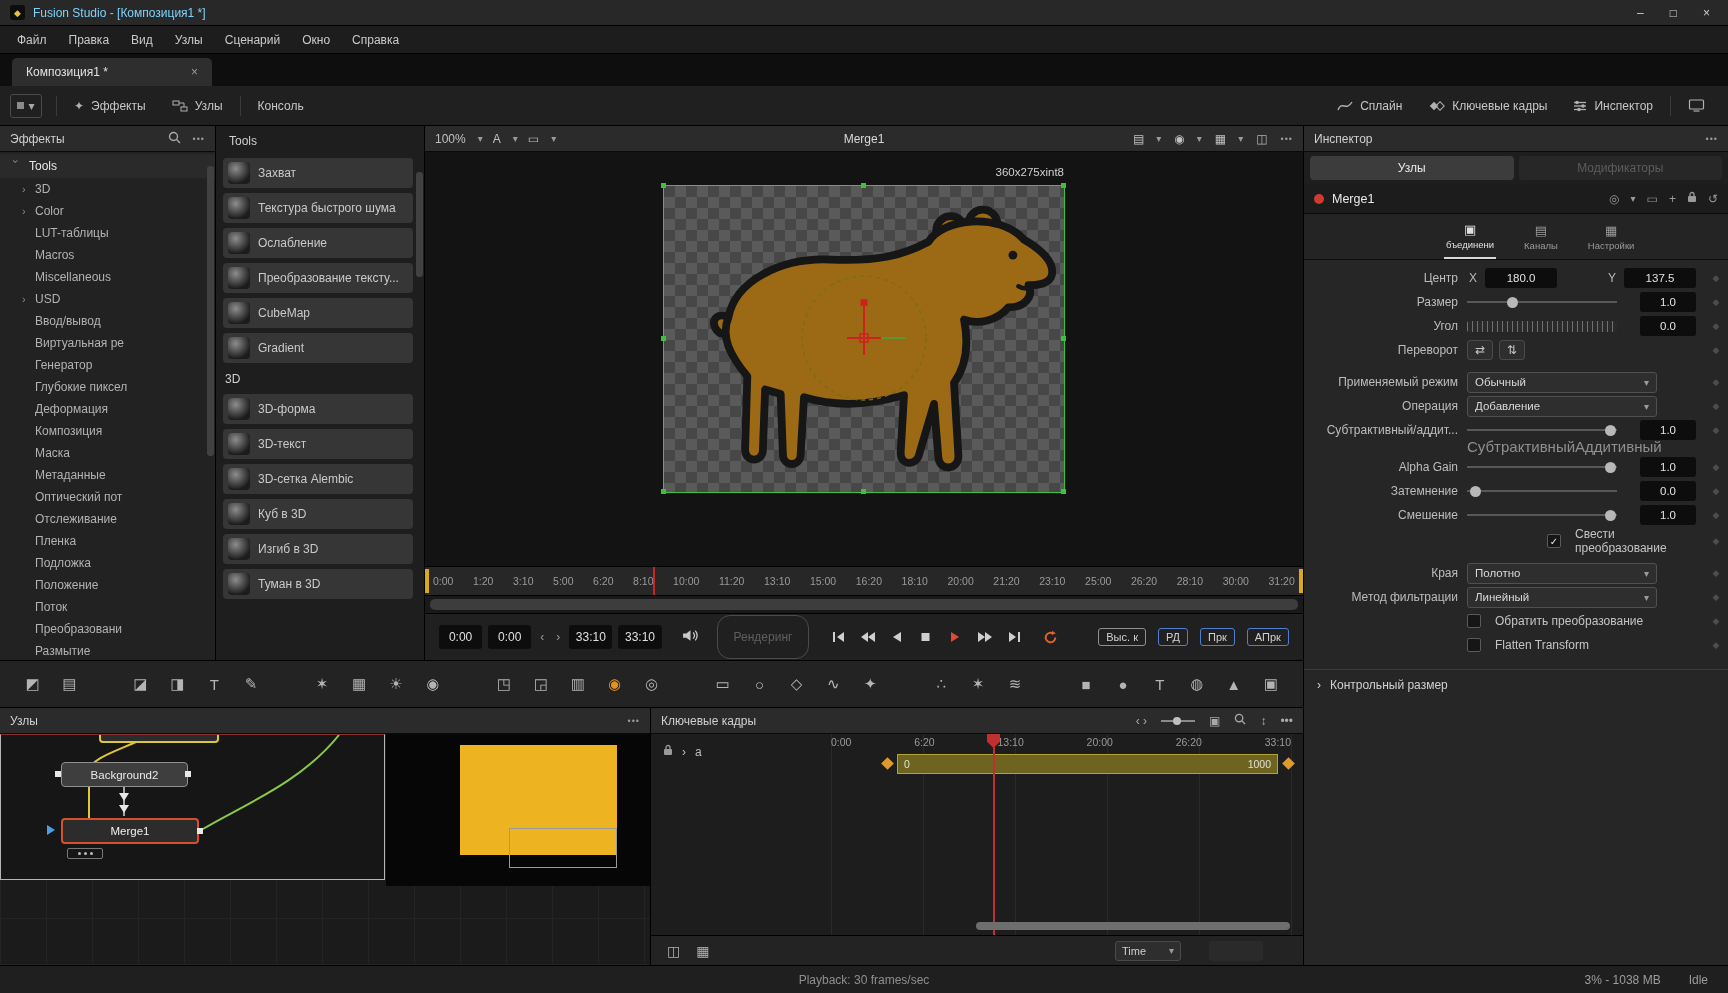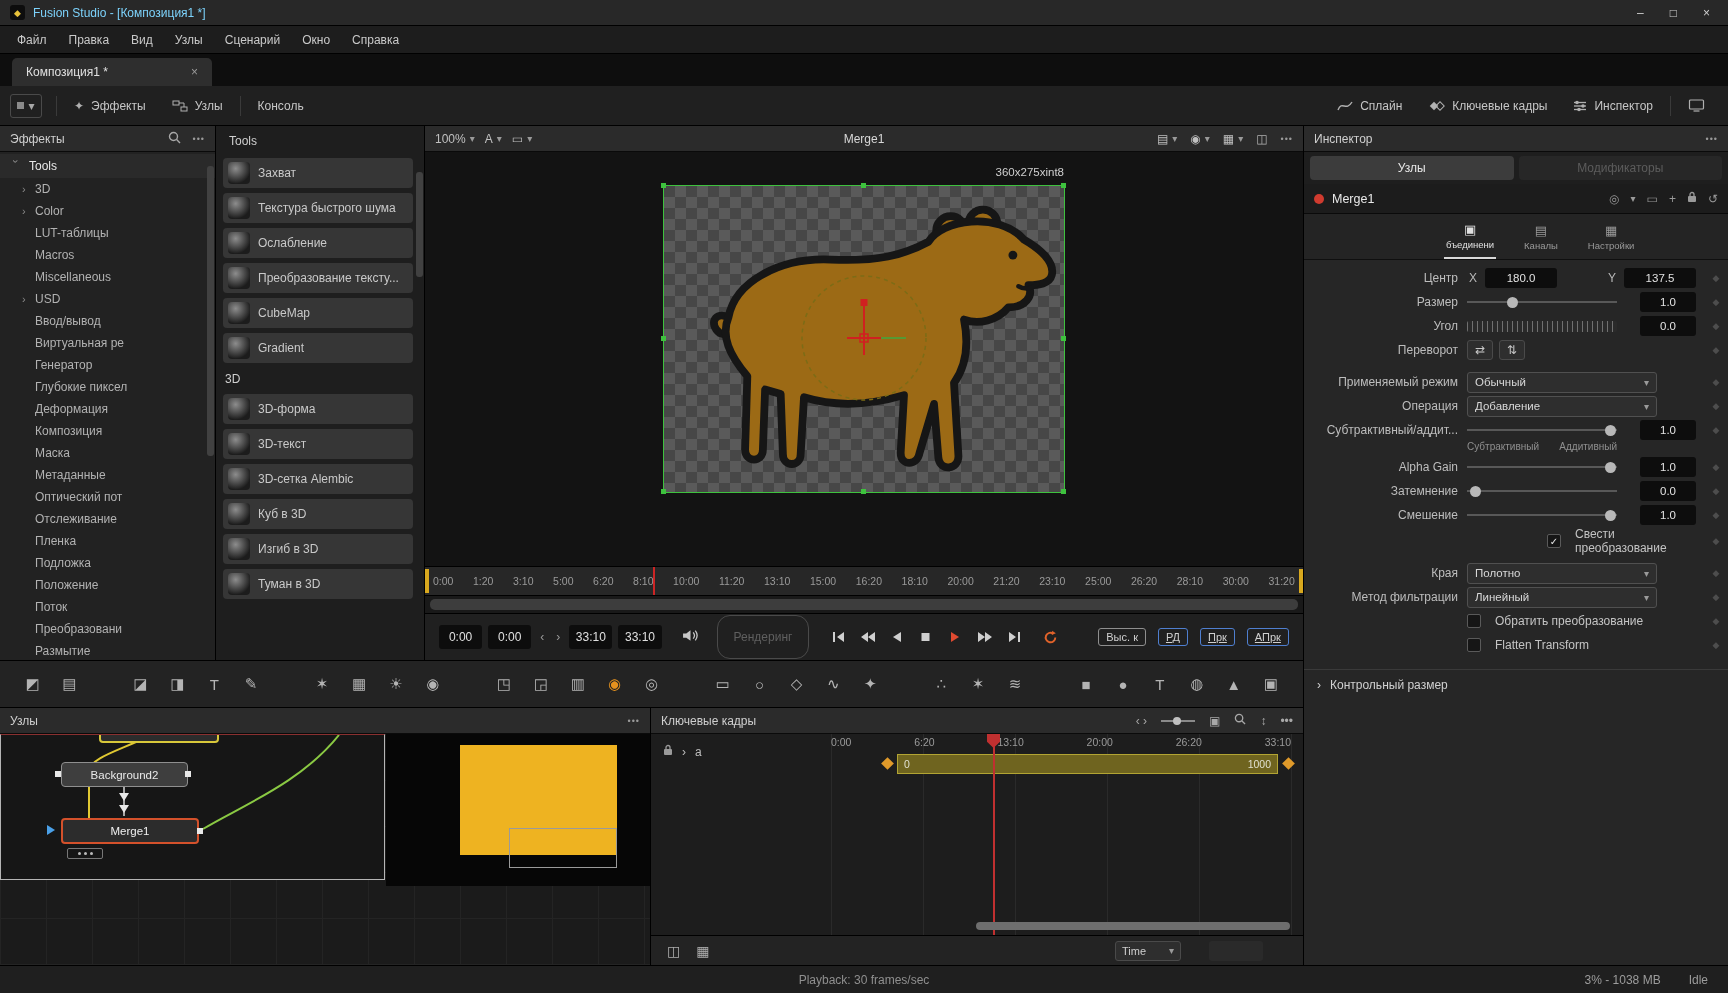--- a/index.html
+++ b/index.html
@@ -49,21 +49,21 @@
   .tools-hd { height:30px; display:flex; align-items:center; padding:0 13px; color:#cfcfcf; flex:none; }
   .tool-list { flex:1; overflow:hidden; padding:2px 11px 0 7px; }
   .tool-btn { height:30px; background:#363636; border-radius:4px; display:flex; align-items:center; gap:8px; padding:0 5px; margin-bottom:5px; color:#c9c9c9; white-space:nowrap; overflow:hidden; }
   .tool-thumb { width:22px; height:22px; border-radius:4px; flex:none; background:radial-gradient(circle at 35% 30%, #8d8d8d, #1c1c1c 72%); }
   .tool-sec { height:26px; display:flex; align-items:center; color:#cfcfcf; padding:2px 2px 6px; }
   .tools .vscroll { top:46px; height:105px; }
 
   
   .viewer-col { flex:1; display:flex; flex-direction:column; min-width:0; }
   .viewer-hd { position:relative; }
-  .vh-group { display:flex; align-items:center; gap:4px; color:#c0c0c0; }
+  .vh-group { display:flex; align-items:center; gap:12px; color:#c0c0c0; }
   .caret { color:#9a9a9a; font-size:10px; }
   .vh-title { position:absolute; left:0; right:0; text-align:center; color:#d8d8d8; pointer-events:none; }
   .vh-right { margin-left:auto; display:flex; align-items:center; gap:13px; color:#b0b0b0; }
   .canvas { flex:1; background:#131313; position:relative; overflow:hidden; }
   .res-label { position:absolute; left:239px; top:14px; width:400px; text-align:right; color:#cfcfcf; font-size:11.5px; }
   .checker { position:absolute; left:239px; top:34px; width:400px; height:306px; outline:1px solid #3ec23e; background-color:#474747;
     background-image:linear-gradient(45deg,#5a5a5a 25%,transparent 25%,transparent 75%,#5a5a5a 75%),
                      linear-gradient(45deg,#5a5a5a 25%,#474747 25%,#474747 75%,#5a5a5a 75%);
     background-position:0 0,11px 11px; background-size:22px 22px; }
   .bear-svg, .gizmo { position:absolute; inset:0; width:100%; height:100%; }
@@ -78,21 +78,21 @@
 
   
   .transport { height:46px; background:#202020; display:flex; align-items:center; padding:0 14px; gap:6px; flex:none; }
   .tfield { width:56px; height:24px; background:#0d0d0d; border-radius:3px; color:#e0e0e0; display:flex; align-items:center; justify-content:center; }
   .tnav { color:#9a9a9a; padding:0 3px; }
   .render-btn { margin:0 12px; padding:14px 16px; border:1px solid #4a4a4a; border-radius:13px; color:#5f5f5f; }
   .tr-btn { width:30px; height:26px; display:flex; align-items:center; justify-content:center; }
   .tr-btn svg { fill:#cfcfcf; }
   .loop-btn { margin-left:8px; }
   .q-btn { padding:2px 7px; border:1px solid #8f8f8f; border-radius:3px; color:#d0d0d0; font-size:11px; margin-left:6px; white-space:nowrap; }
-  .q-blue { border-color:#4f7fd0;text-decoration:underline; }
+  .q-blue { border-color:#4f7fd0; }
 
   
   .iconrow { height:48px; background:#232323; border-top:1px solid #000; border-bottom:1px solid #000; display:flex; align-items:center; padding:0 18px; gap:8px; flex:none; }
   .ir-icon { width:30px; height:28px; display:flex; align-items:center; justify-content:center; color:#b4b4b4; font-size:15px; }
   .ir-active { color:#e6921e; }
   .ir-gap { width:26px; flex:none; }
 
   
   .bottomrow { flex:1; display:flex; min-height:0; }
   .nodes-panel { width:651px; border-right:1px solid #000; display:flex; flex-direction:column; background:#191919; flex:none; }
@@ -154,21 +154,21 @@
   .vbox { height:20px; background:#0d0d0d; border-radius:3px; color:#e2e2e2; display:flex; align-items:center; justify-content:center; font-size:11.5px; }
   .w72 { width:72px; } .w56 { width:56px; margin-left:auto; }
   .axis-lbl { color:#b8b8b8; padding:0 2px; }
   .slider { flex:1; max-width:150px; height:2px; background:#585858; position:relative; }
   .knob { position:absolute; top:-4.5px; width:11px; height:11px; border-radius:50%; background:#b8b8b8; }
   .wheel { flex:1; max-width:150px; height:11px; border-radius:2px; background:repeating-linear-gradient(90deg,#707070 0 1px,#2a2a2a 1px 5px); }
   .dd { flex:1; max-width:190px; height:21px; background:#2e2e2e; border:1px solid #505050; border-radius:3px; display:flex; align-items:center; justify-content:space-between; padding:0 7px; color:#d8d8d8; font-size:11.5px; }
   .flipbtn { width:26px; height:20px; background:#2e2e2e; border:1px solid #4a4a4a; border-radius:3px; display:flex; align-items:center; justify-content:center; color:#c8c8c8; }
   .cb { width:14px; height:14px; background:#161616; border:1px solid #5a5a5a; border-radius:2px; display:flex; align-items:center; justify-content:center; color:#e8e8e8; font-size:10px; flex:none; }
   .cb-lbl { padding-left:8px; color:#c4c4c4; }
-  .sub-wrap { flex:1; max-width:150px; display:flex; justify-content:space-between; font-size:10px; color:#8f8f8f; margin-top:-4px; white-space:nowrap; }
+  .sub-wrap { flex:1; max-width:150px; display:flex; justify-content:space-between; font-size:15px; color:#8f8f8f; margin-top:-4px; white-space:nowrap; }
   .sub-spacer { width:56px; flex:none; }
   .gap8 { height:8px; } .gap6 { height:6px; }
   .size-sec { height:30px; border-top:1px solid #3a3a3a; margin-top:12px; display:flex; align-items:center; gap:9px; padding:0 13px; color:#d0d0d0; }
 
   .statusbar { height:28px; background:#1f1f1f; border-top:1px solid #000; display:flex; align-items:center; position:relative; flex:none; }
   .sb-center { position:absolute; left:0; right:0; text-align:center; color:#8f8f8f; }
   .sb-right { margin-left:auto; display:flex; gap:28px; padding-right:20px; color:#9c9c9c; z-index:1; }
 </style>
 </head>
 <body>

